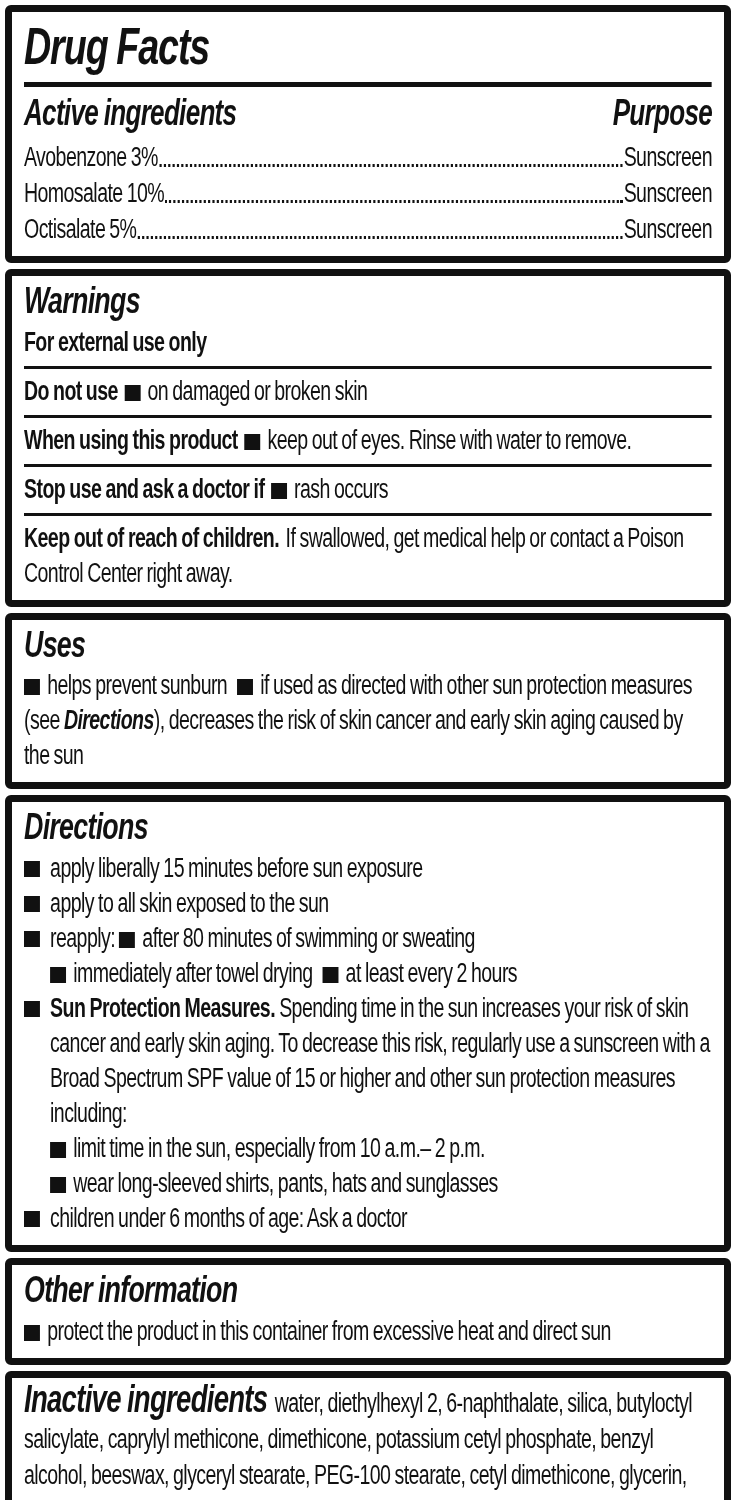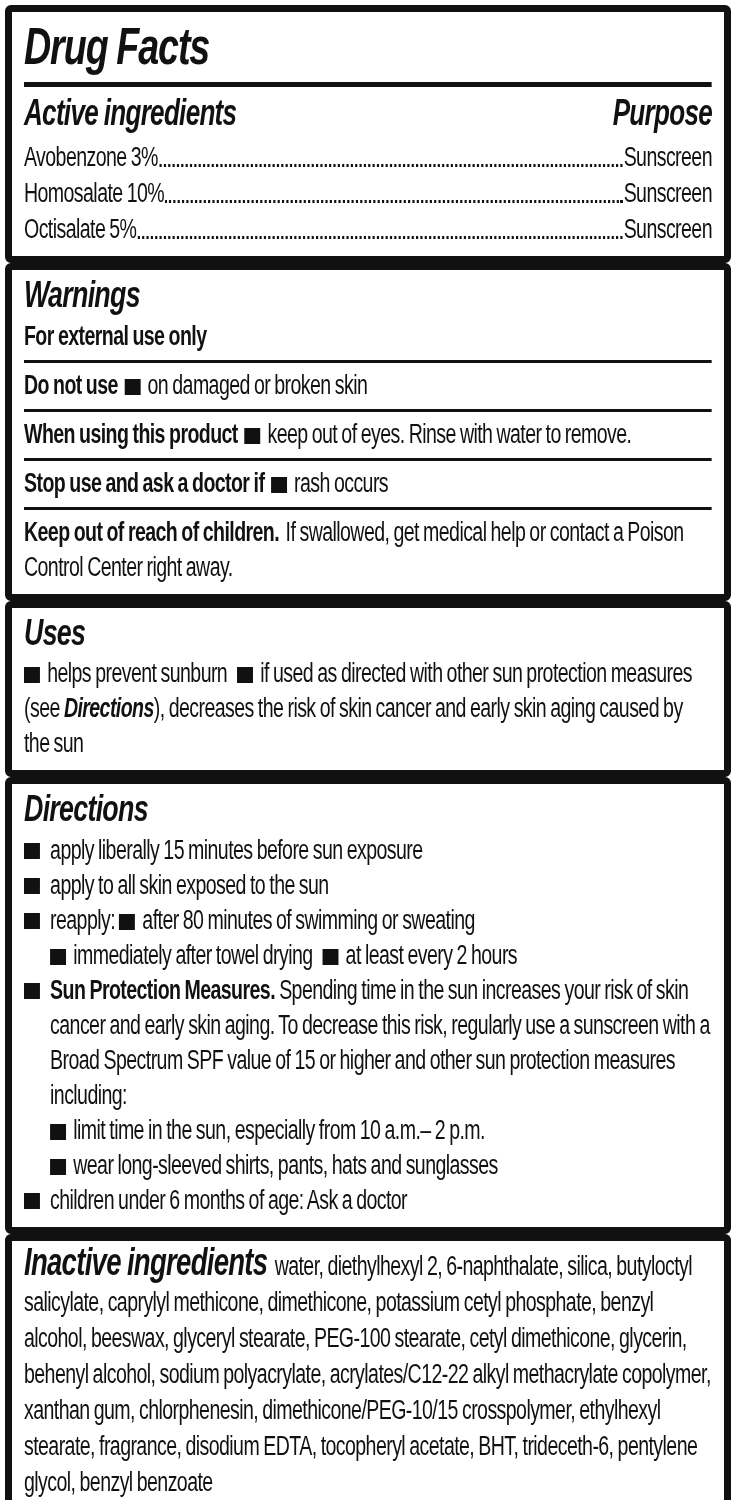--- a/index.html
+++ b/index.html
@@ -8,20 +8,21 @@
     font-family: "Liberation Sans", sans-serif;
     color: #111111;
     -webkit-font-smoothing: antialiased;
   }
   .label { box-sizing: border-box; width: 736px; padding: 5px 5px 4px 5px; background: #ffffff; }
   .box {
     box-sizing: border-box;
     border: 7px solid #111111;
     border-radius: 6px;
     background: #ffffff;
+    margin-bottom: 6px;
     padding: 3px 12px 9px 12px;
     overflow: hidden;
   }
   
   .cond {
     width: 138%;
     transform: scaleX(0.7246);
     transform-origin: left top;
     letter-spacing: -0.8px;
     word-spacing: -1px;
@@ -169,20 +170,28 @@
         </div>
       </div>
 
       <div class="ditem">
         <span class="dbul"></span>
         <div class="dbody">children under 6 months of age: Ask a doctor</div>
       </div>
     </div>
   </section>
 
+  <section class="box">
+    <div class="cond">
+      <h2>Other information</h2>
+      <p class="body-txt">
+        <span class="bul"></span><span>protect the product in this container from excessive heat and direct sun</span>
+      </p>
+    </div>
+  </section>
 
   <section class="box">
     <div class="cond">
       <p class="inactive-par">
         <span class="inactive-head">Inactive ingredients</span><span>water, diethylhexyl 2, 6-naphthalate, silica, butyloctyl salicylate, caprylyl methicone, dimethicone, potassium cetyl phosphate, benzyl alcohol, beeswax, glyceryl stearate, PEG-100 stearate, cetyl dimethicone, glycerin, behenyl alcohol, sodium polyacrylate, acrylates/C12-22 alkyl methacrylate copolymer, xanthan gum, chlorphenesin, dimethicone/PEG-10/15 crosspolymer, ethylhexyl stearate, fragrance, disodium EDTA, tocopheryl acetate, BHT, trideceth-6, pentylene glycol, benzyl benzoate</span>
       </p>
     </div>
   </section>
 
 </div>

